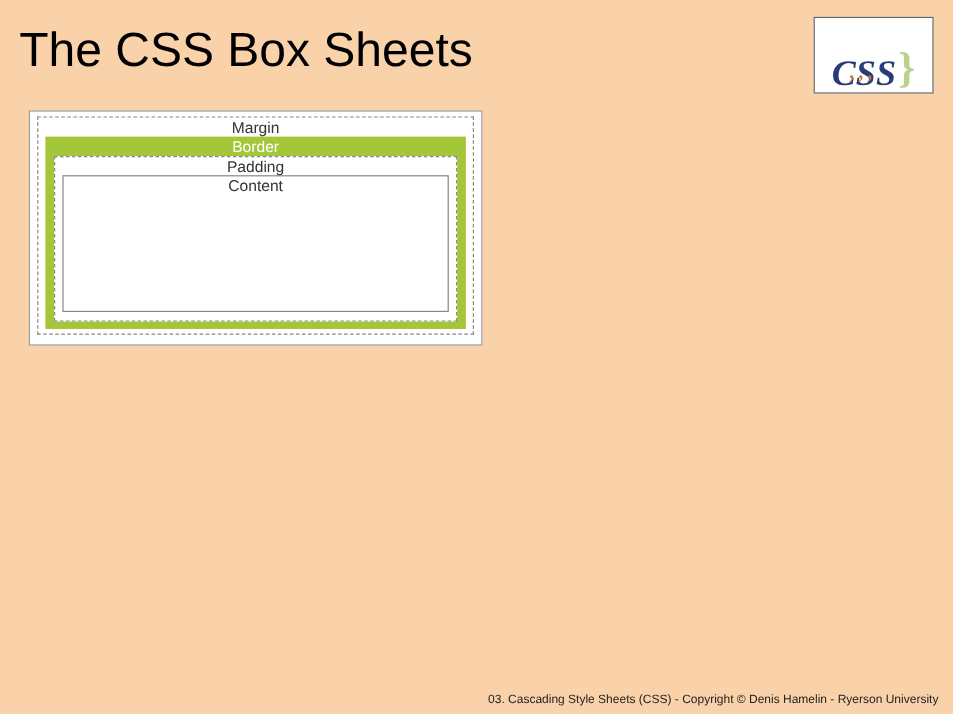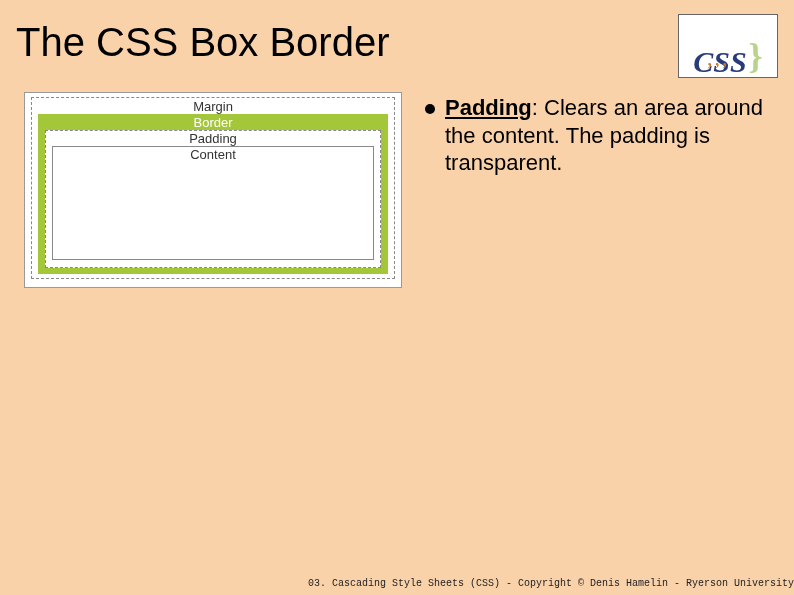--- a/index.html
+++ b/index.html
@@ -121,30 +121,30 @@
     background: #000;
     border-radius: 50%;
     flex-shrink: 0;
     margin-top: 10px;
     margin-right: 10px;
   }
   .term { text-decoration: underline; font-weight: bold; }
   .footer {
     position: absolute;
     bottom: 6px;
-    right: 0;
-    font-family: Liberation Mono, monospace;
+    right: 12px;
+    font-family: Liberation Sans, sans-serif;
     font-size: 10px;
     color: #222;
   }
 </style>
 </head>
 <body>
 
-<h1 class="title">The CSS Box Border</h1>
+<h1 class="title">The CSS Box Sheets</h1>
 
 <div class="logo">
   <span class="logo-text">CSS</span>
     <span class="logo-brace">}</span>
   <span class="logo-dots">,,,</span>
 </div>
 
 <div class="diagram">
   <div class="d-margin">
     <div class="d-margin-label">Margin</div>
@@ -154,22 +154,18 @@
         <div class="d-padding-label">Padding</div>
         <div class="d-content">
           <div class="d-content-label">Content</div>
         </div>
       </div>
     </div>
   </div>
 </div>
 
 <div class="right-col">
-  <div class="bullet-item">
-    <div class="dot"></div>
-    <div><span class="term">Padding</span><span>: Clears an area around the content. The padding is transparent.</span></div>
-  </div>
 </div>
 
 <div class="left-col">
 </div>
 
 <div class="footer">03. Cascading Style Sheets (CSS) - Copyright © Denis Hamelin - Ryerson University</div>
 
 </body></html>

